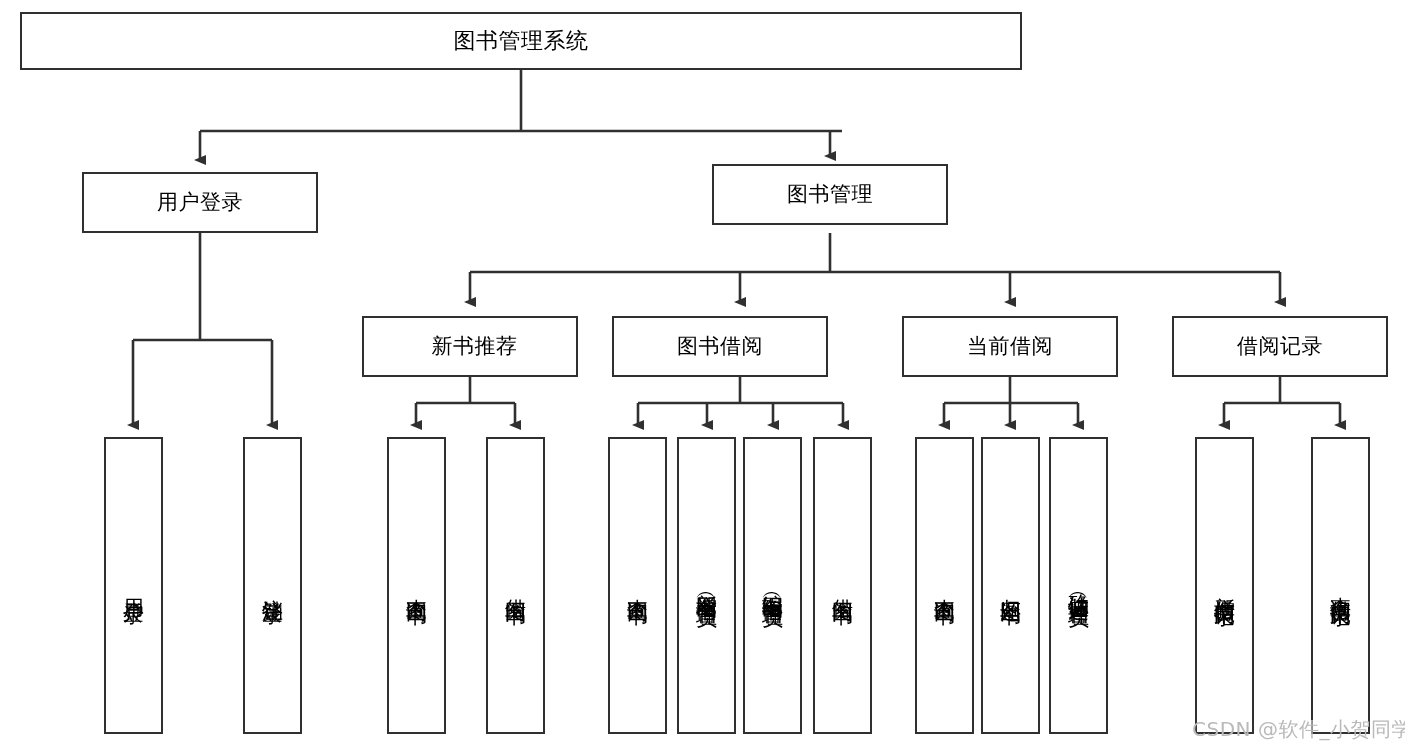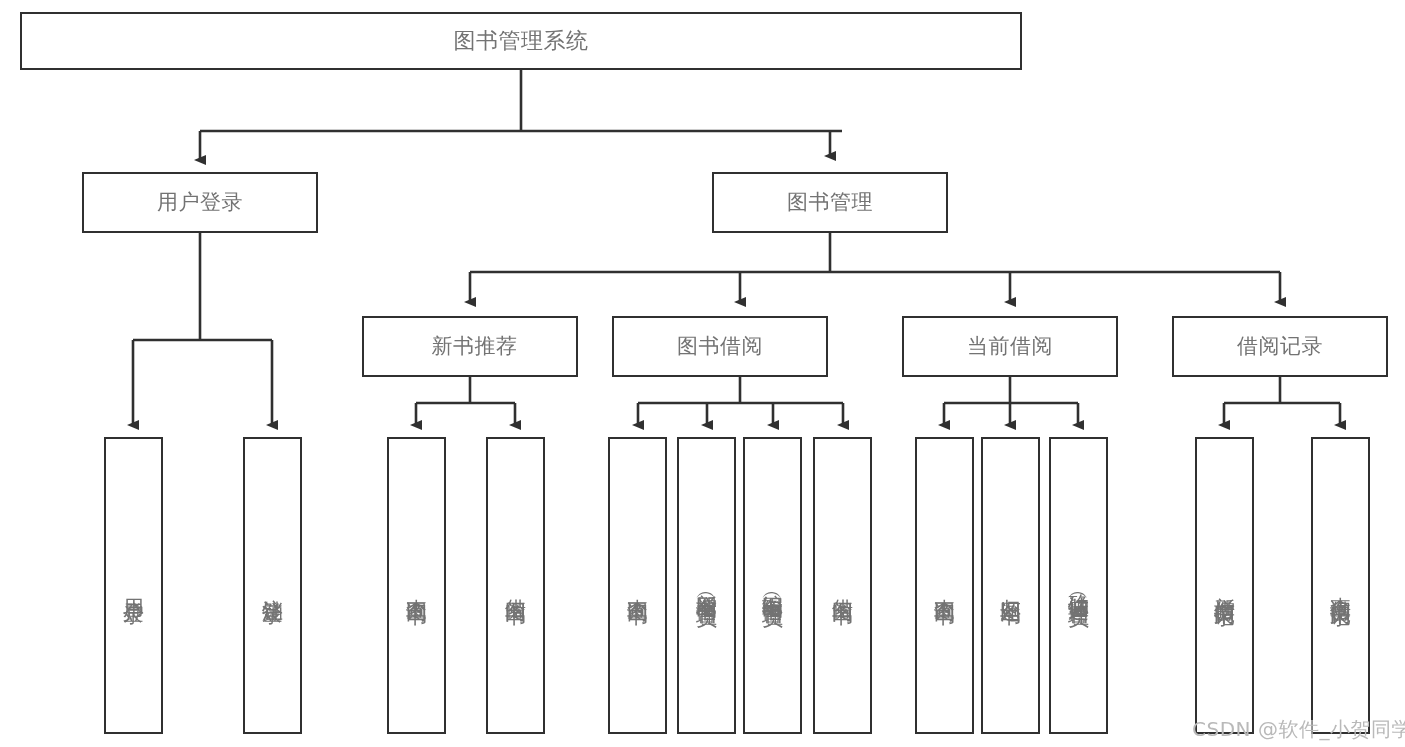--- a/index.html
+++ b/index.html
@@ -26,21 +26,21 @@
     pointer-events: none;
   }
   .node {
     position: absolute;
     box-sizing: border-box;
     border: 2px solid #303030;
     background: #ffffff;
     display: flex;
     align-items: center;
     justify-content: center;
-    color: #737373;
+    color: #000000;
   }
   .node .label {
     font-size: 21px;
     line-height: 1.15;
     letter-spacing: 0.5px;
     white-space: nowrap;
   }
   .node.root .label { font-size: 22px; }
   .node.vert {
     align-items: center;
@@ -119,21 +119,21 @@
     </g>
   </svg>
 
   <div class="node root" style="left:20px; top:12px; width:1002px; height:58px;">
     <span class="label">图书管理系统</span>
   </div>
 
   <div class="node" style="left:82px; top:172px; width:236px; height:61px;">
     <span class="label">用户登录</span>
   </div>
-  <div class="node" style="left:712px; top:172px; width:236px; height:61px;">
+  <div class="node" style="left:712px; top:164px; width:236px; height:61px;">
     <span class="label">图书管理</span>
   </div>
 
   <div class="node" style="left:362px; top:316px; width:216px; height:61px;padding-left:9px;">
     <span class="label">新书推荐</span>
   </div>
   <div class="node" style="left:612px; top:316px; width:216px; height:61px;">
     <span class="label">图书借阅</span>
   </div>
   <div class="node" style="left:1172px; top:316px; width:216px; height:61px;">

